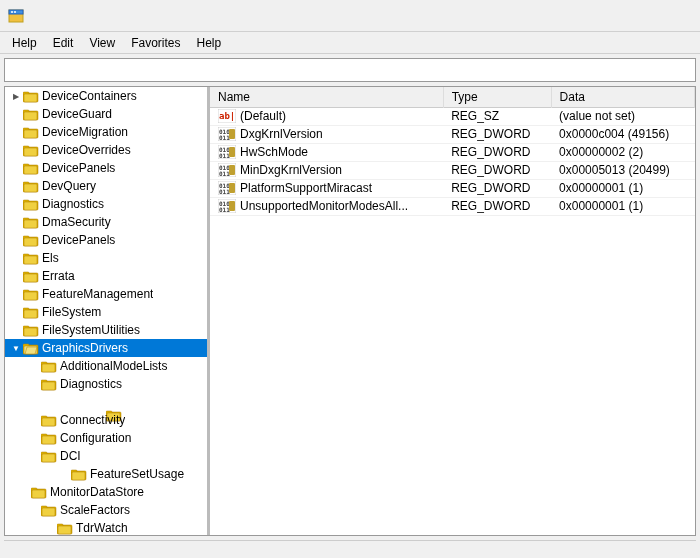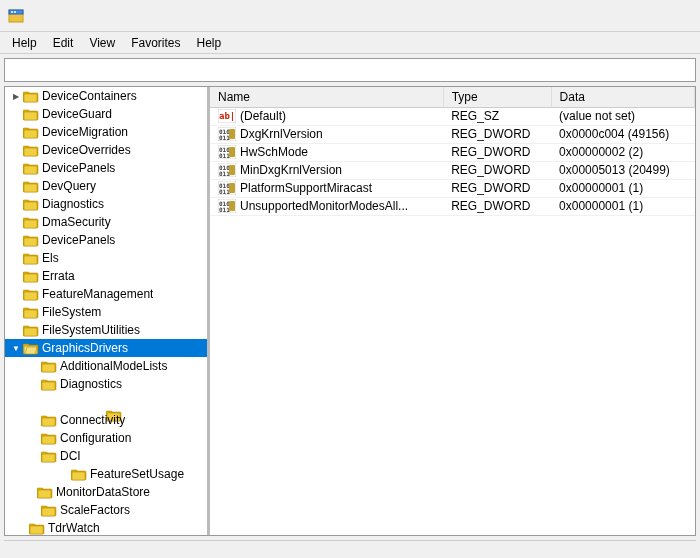--- a/index.html
+++ b/index.html
@@ -470,21 +470,21 @@
         <span class="arrow"></span>
         <span class="folder-icon">
           <svg class="folder-svg" viewBox="0 0 16 13" xmlns="http://www.w3.org/2000/svg">
     <rect x="0" y="3" width="15" height="9" rx="1" fill="#dcb000" stroke="#b08000" stroke-width="0.5"></rect>
     <rect x="0" y="2" width="6" height="3" rx="1" fill="#dcb000" stroke="#b08000" stroke-width="0.5"></rect>
     <rect x="1" y="4" width="13" height="8" rx="1" fill="#f0d040" stroke="#b08000" stroke-width="0.5"></rect>
   </svg>
         </span>
         <span class="item-label">FeatureSetUsage</span>
       </div>
-      <div class="tree-item" style="padding-left: 18px; text-align: center;">
+      <div class="tree-item" style="padding-left: 12px; text-align: center;">
         <span class="arrow"></span>
         <span class="folder-icon">
           <svg class="folder-svg" viewBox="0 0 16 13" xmlns="http://www.w3.org/2000/svg">
     <rect x="0" y="3" width="15" height="9" rx="1" fill="#dcb000" stroke="#b08000" stroke-width="0.5"></rect>
     <rect x="0" y="2" width="6" height="3" rx="1" fill="#dcb000" stroke="#b08000" stroke-width="0.5"></rect>
     <rect x="1" y="4" width="13" height="8" rx="1" fill="#f0d040" stroke="#b08000" stroke-width="0.5"></rect>
   </svg>
         </span>
         <span class="item-label">MonitorDataStore</span>
       </div>
@@ -492,21 +492,21 @@
         <span class="arrow"></span>
         <span class="folder-icon">
           <svg class="folder-svg" viewBox="0 0 16 13" xmlns="http://www.w3.org/2000/svg">
     <rect x="0" y="3" width="15" height="9" rx="1" fill="#dcb000" stroke="#b08000" stroke-width="0.5"></rect>
     <rect x="0" y="2" width="6" height="3" rx="1" fill="#dcb000" stroke="#b08000" stroke-width="0.5"></rect>
     <rect x="1" y="4" width="13" height="8" rx="1" fill="#f0d040" stroke="#b08000" stroke-width="0.5"></rect>
   </svg>
         </span>
         <span class="item-label">ScaleFactors</span>
       </div>
-      <div class="tree-item" style="padding-left: 10px;">
+      <div class="tree-item" style="padding-left: 10px; margin-left: 28px;">
         <span class="arrow"></span>
         <span class="folder-icon">
           <svg class="folder-svg" viewBox="0 0 16 13" xmlns="http://www.w3.org/2000/svg">
     <rect x="0" y="3" width="15" height="9" rx="1" fill="#dcb000" stroke="#b08000" stroke-width="0.5"></rect>
     <rect x="0" y="2" width="6" height="3" rx="1" fill="#dcb000" stroke="#b08000" stroke-width="0.5"></rect>
     <rect x="1" y="4" width="13" height="8" rx="1" fill="#f0d040" stroke="#b08000" stroke-width="0.5"></rect>
   </svg>
         </span>
         <span class="item-label">TdrWatch</span>
       </div>

